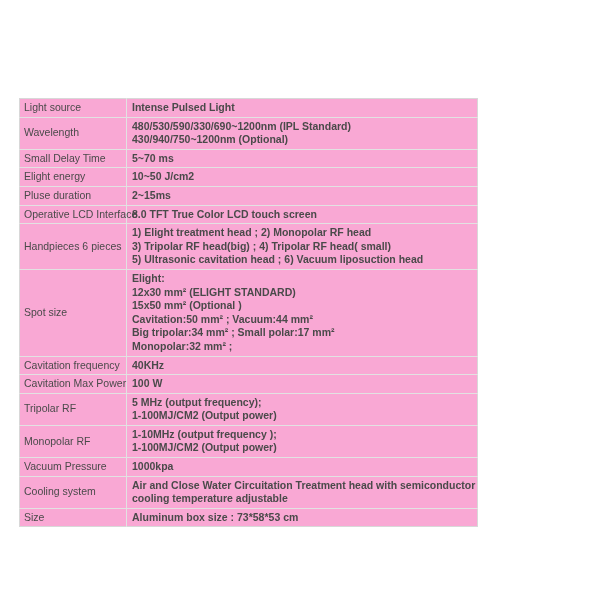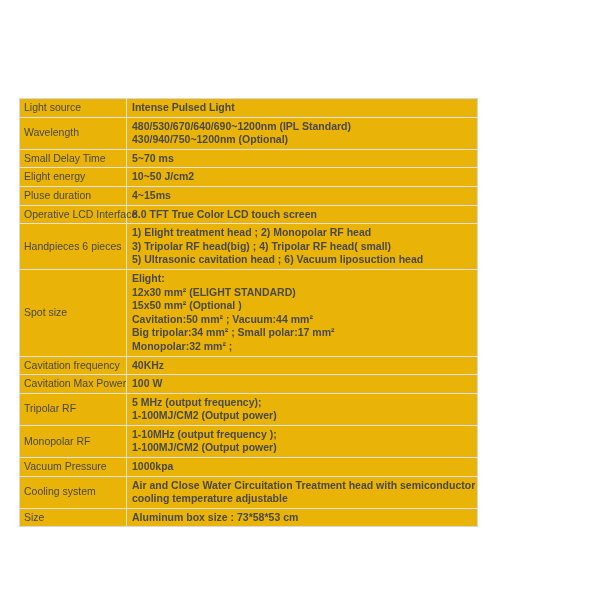--- a/index.html
+++ b/index.html
@@ -19,21 +19,21 @@
   #spec-wrap {
     position: absolute;
     left: 19px;
     top: 98px;
     width: 458px;
   }
   table.spec {
     width: 458px;
     border-collapse: collapse;
     table-layout: fixed;
-    background: #eab308;
+    background: #f9a8d4;
     border: 1px solid #d8d8d8;
   }
   table.spec col.c-label { width: 107px; }
   table.spec col.c-value { width: 351px; }
   table.spec td {
     border: 1px solid #e2e2e2;
     border-left: none;
     border-right: none;
     font-size: 10.5px;
     line-height: 13.6px;
@@ -70,40 +70,40 @@
     <tbody id="spec-body">
         <tr>
           <td class="label">Light source</td>
           <td class="value">
             <span class="vline">Intense Pulsed Light</span>
           </td>
         </tr>
         <tr>
           <td class="label">Wavelength</td>
           <td class="value">
-            <span class="vline">480/530/670/640/690~1200nm (IPL Standard)</span>
+            <span class="vline">480/530/590/330/690~1200nm (IPL Standard)</span>
             <span class="vline">430/940/750~1200nm (Optional)</span>
           </td>
         </tr>
         <tr>
           <td class="label">Small Delay Time</td>
           <td class="value">
             <span class="vline">5~70 ms</span>
           </td>
         </tr>
         <tr>
           <td class="label">Elight energy</td>
           <td class="value">
             <span class="vline">10~50 J/cm2</span>
           </td>
         </tr>
         <tr>
           <td class="label">Pluse  duration</td>
           <td class="value">
-            <span class="vline">4~15ms</span>
+            <span class="vline">2~15ms</span>
           </td>
         </tr>
         <tr>
           <td class="label">Operative LCD Interface</td>
           <td class="value">
             <span class="vline">8.0 TFT True Color LCD touch screen</span>
           </td>
         </tr>
         <tr>
           <td class="label">Handpieces 6 pieces</td>

